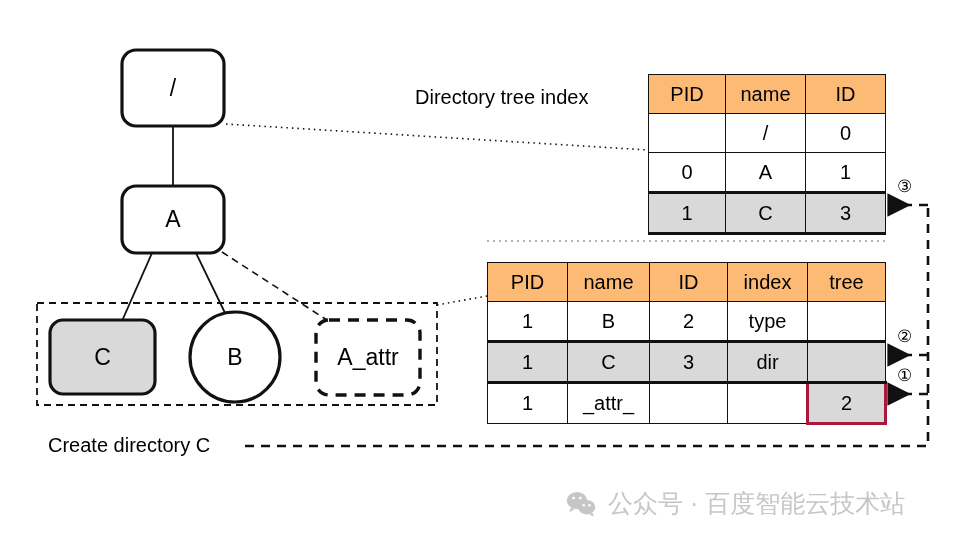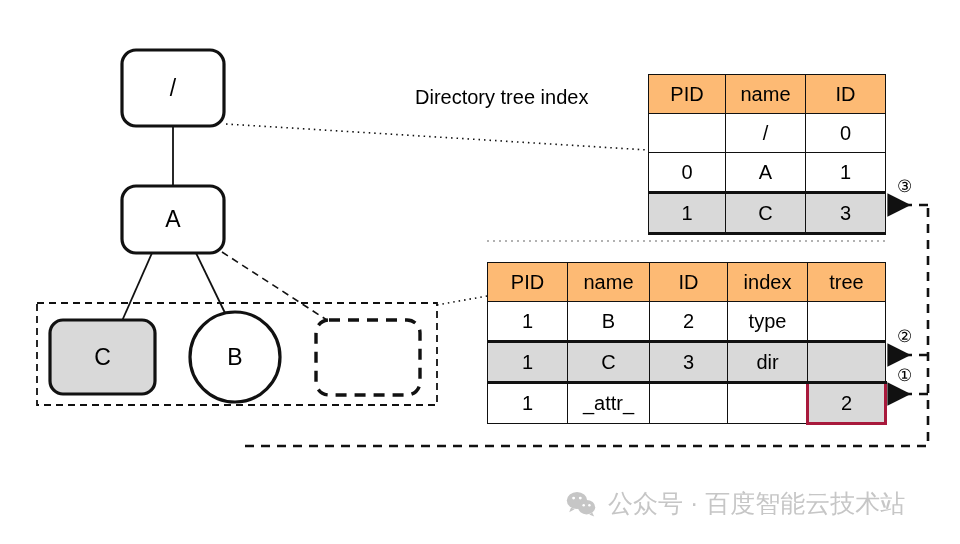--- a/index.html
+++ b/index.html
@@ -117,23 +117,25 @@
   </svg>
 
   <div class="node-label" style="left:122px; top:50px; width:102px; height:76px;">/</div>
 
   <div class="node-label" style="left:122px; top:186px; width:102px; height:67px;">A</div>
 
   <div class="node-label" style="left:50px; top:320px; width:105px; height:74px;">C</div>
 
   <div class="node-label" style="left:190px; top:312px; width:90px; height:90px;">B</div>
 
+  <div class="node-label" style="left:316px; top:320px; width:104px; height:75px;">A_attr</div>
 
   <div class="plain-label" style="left:415px; top:86px;">Directory tree index</div>
 
+  <div class="plain-label" style="left:48px; top:434px;">Create directory C</div>
 
   <div class="circnum" style="left:897px; top:178px;">③</div>
   <div class="circnum" style="left:897px; top:328px;">②</div>
   <div class="circnum" style="left:897px; top:367px;">①</div>
 
   <table class="idx" style="left:648px; top:74px; width:237px;">
     <colgroup>
         <col style="width:77px">
         <col style="width:80px">
         <col style="width:80px">

